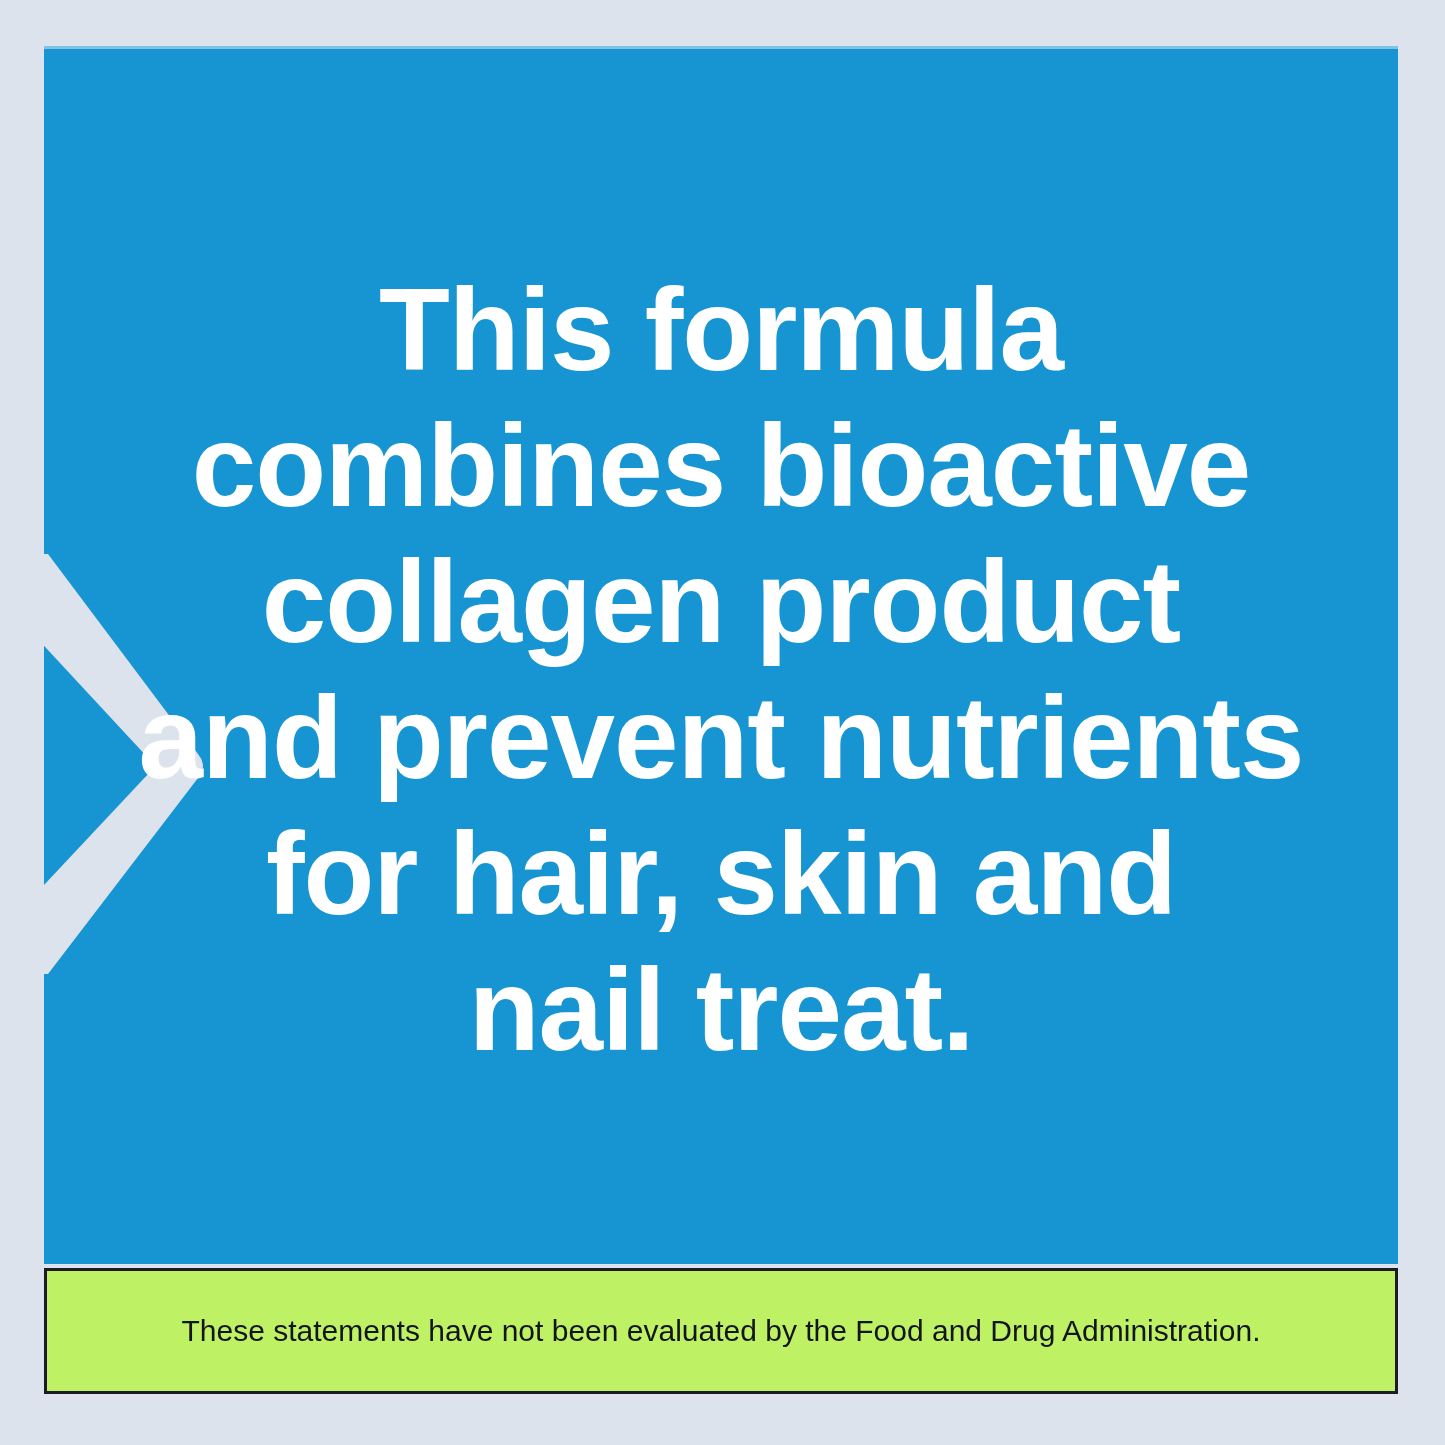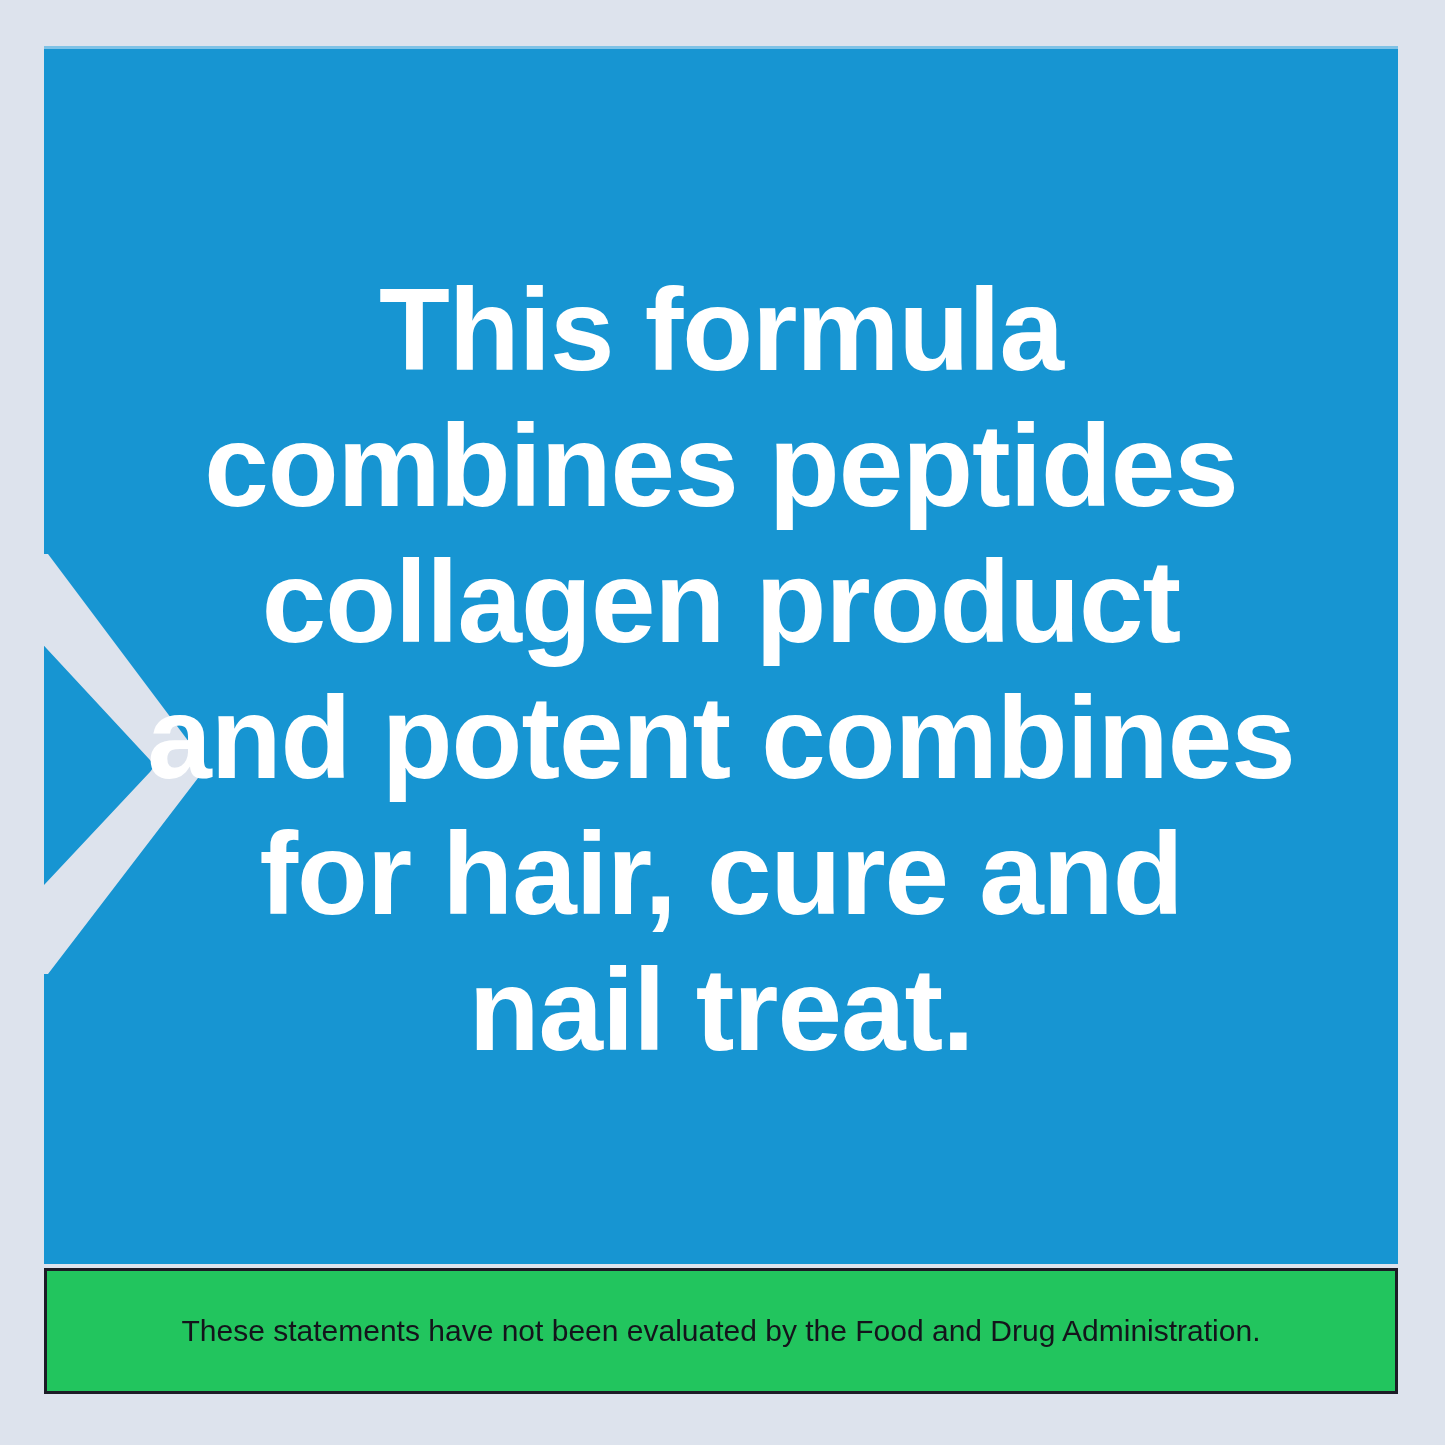--- a/index.html
+++ b/index.html
@@ -74,21 +74,21 @@
   }
 
   
   .disclaimer-box {
     position: absolute;
     left: 44px;
     top: 1268px;
     width: 1354px;
     height: 126px;
     box-sizing: border-box;
-    background: #22c55e;
+    background: #bef264;
     border: 3px solid #1c1c26;
     display: flex;
     flex-direction: column;
     align-items: center;
     justify-content: center;
   }
   .disclaimer-line {
     display: block;
     color: #14141b;
     font-family: "Liberation Sans", sans-serif;
@@ -109,24 +109,24 @@
     <div class="hero-top-highlight"></div>
 
     <div class="chevron-accent">
       <svg width="170" height="420" viewBox="0 0 170 420" xmlns="http://www.w3.org/2000/svg" aria-hidden="true">
         <path d="M -40 0 L 10 0 L 160 200 Q 170 212 160 224 L 10 420 L -40 420 L -40 380 L 112 218 Q 118 212 112 206 L -40 42 Z" fill="#dde3ed"></path>
       </svg>
     </div>
 
     <div class="headline" style="left:0; top:216px; width:1354px;">
       <span class="hl-line">This formula</span>
-      <span class="hl-line">combines peptides</span>
+      <span class="hl-line">combines bioactive</span>
       <span class="hl-line">collagen product</span>
-      <span class="hl-line">and potent combines</span>
-      <span class="hl-line">for hair, cure and</span>
+      <span class="hl-line">and prevent nutrients</span>
+      <span class="hl-line">for hair, skin and</span>
       <span class="hl-line">nail treat.</span>
     </div>
 
   </div>
 
   <div class="disclaimer-box">
     <span class="disclaimer-line">These statements have not been evaluated by the Food and Drug Administration.</span>
   </div>
 
 </div>

